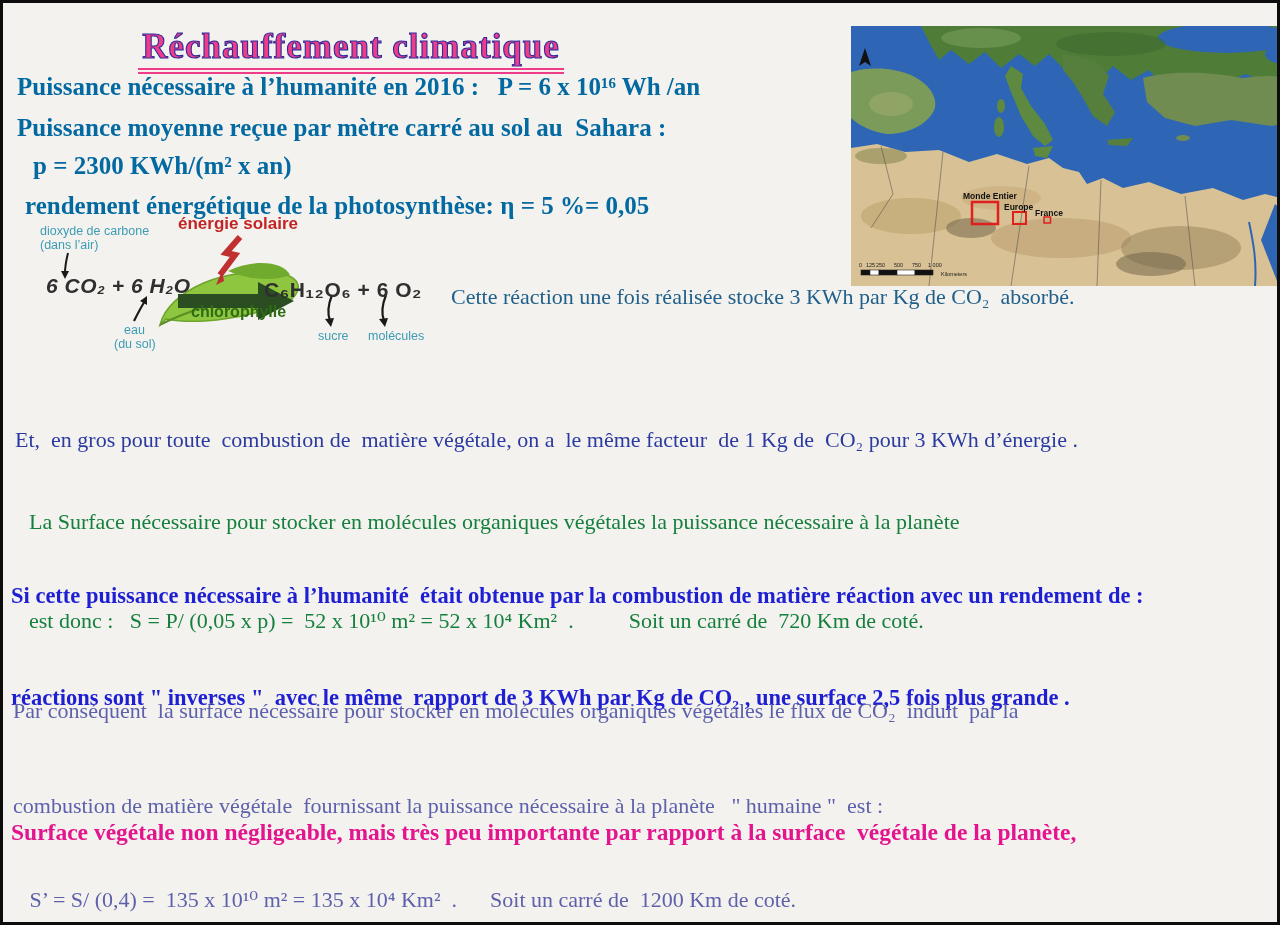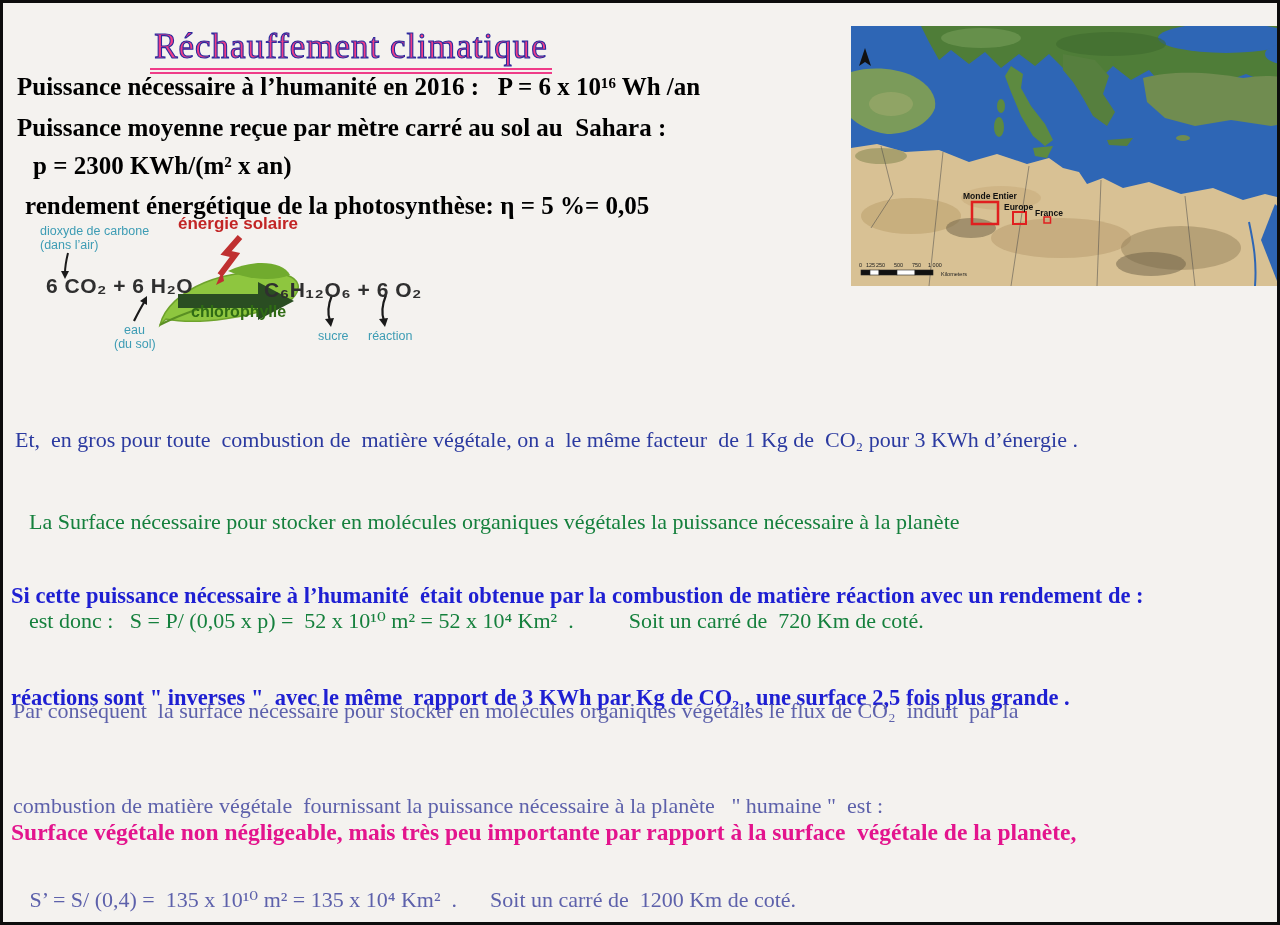--- a/index.html
+++ b/index.html
@@ -5,26 +5,26 @@
   html,body{margin:0;padding:0;background:#888;}
   .page{
     position:relative;width:1280px;height:925px;box-sizing:border-box;
     background:#f4f2ef;border:3px solid #0d0d0d;overflow:hidden;
     font-family:"Liberation Serif","DejaVu Serif",serif;
   }
   .abs{position:absolute;white-space:pre;}
   
   .title-wrap{left:50px;top:6px;width:580px;text-align:center;}
   .title{
-    display:inline-block;font-size:35px;font-weight:normal;letter-spacing:1px;
+    display:inline-block;font-size:35px;font-weight:bold;letter-spacing:1px;
     color:#ef3c88;-webkit-text-stroke:1.1px #2b2b9e;
     border-bottom:6px double #ef3c88;padding:0 4px 1px 4px;
   }
   
-  .intro{font-size:25px;font-weight:bold;color:#000000;text-align:center;}
+  .intro{font-size:25px;font-weight:bold;color:#0369a1;text-align:center;}
   .intro-1{left:14px;top:70px;}
   .intro-2{left:14px;top:111px;}
   .intro-3{left:30px;top:149px;}
   .intro-4{left:22px;top:189px;}
   
   .diagram{left:25px;top:216px;width:412px;height:140px;}
   .diagram .lbl{position:absolute;font-family:"Liberation Sans","DejaVu Sans",sans-serif;
     font-size:12.5px;color:#3d9cb4;line-height:13px;white-space:pre;}
   .diagram .energy{font-size:17px;font-weight:bold;color:#c22525;}
   .diagram .formula{font-size:21px;color:#2f2f2f;font-weight:bold;letter-spacing:.5px;}
@@ -88,27 +88,27 @@
       </g>
 
       <g stroke="#1a1a1a" stroke-width="2.2" fill="none">
         <path d="M358,76 C354,86 353,94 356,102"></path>
         <polygon points="357,108 351,100 360,99" fill="#1a1a1a" stroke="none"></polygon>
       </g>
     </svg>
     <div class="lbl" style="left:12px;top:6px;">dioxyde de carbone</div>
     <div class="lbl" style="left:12px;top:20px;">(dans l’air)</div>
     <div class="lbl energy" style="left:150px;top:-2px;">énergie solaire</div>
-    <div class="lbl formula" style="left:18px;top:60px;">6 CO₂ + 6 H₂O</div>
+    <div class="lbl formula" style="left:18px;top:60px;font-style:italic;">6 CO₂ + 6 H₂O</div>
     <div class="lbl formula" style="left:236px;top:64px;">C₆H₁₂O₆ + 6 O₂</div>
     <div class="lbl chloro" style="left:163px;top:86px;">chlorophylle</div>
     <div class="lbl" style="left:96px;top:105px;">eau</div>
     <div class="lbl" style="left:86px;top:119px;">(du sol)</div>
     <div class="lbl" style="left:290px;top:111px;">sucre</div>
-    <div class="lbl" style="left:340px;top:111px;">réaction</div>
+    <div class="lbl" style="left:340px;top:111px;">molécules</div>
   </div>
 
   <div class="abs map">
     <svg width="446" height="260" viewBox="0 0 446 260">
       <rect width="446" height="260" fill="#2e66b5"></rect>
 
       <path d="M70,0 H446 V52 L420,58 L395,48 L368,58 L340,50 L312,60 L298,44 L280,54 L262,40 L248,54 L232,36 L214,44 L198,28 L184,40 L168,28 L150,42 L134,26 L118,38 L100,24 L88,34 L78,16 Z" fill="#4f7d38"></path>
       <ellipse cx="375" cy="12" rx="68" ry="15" fill="#2e66b5"></ellipse>
       <ellipse cx="434" cy="28" rx="20" ry="10" fill="#2e66b5"></ellipse>
       <ellipse cx="130" cy="12" rx="40" ry="10" fill="#6b9550" opacity="0.8"></ellipse>
@@ -173,20 +173,21 @@
           <rect x="10" y="244" width="9" height="5" fill="#111"></rect>
           <rect x="19" y="244" width="9" height="5" fill="#fff"></rect>
           <rect x="28" y="244" width="18" height="5" fill="#111"></rect>
           <rect x="46" y="244" width="18" height="5" fill="#fff"></rect>
           <rect x="64" y="244" width="18" height="5" fill="#111"></rect>
         </g>
       </g>
     </svg>
   </div>
 
+  <div class="abs storage-note">Cette réaction une fois réalisée stocke 3 KWh par Kg de CO₂  absorbé.</div>
 
   <div class="abs para para-inverse">
     <div>Et,  en gros pour toute  combustion de  matière végétale, on a  le même facteur  de 1 Kg de  CO₂ pour 3 KWh d’énergie .</div>
   </div>
 
   <div class="abs para para-surface">
     <div>La Surface nécessaire pour stocker en molécules organiques végétales la puissance nécessaire à la planète</div>
     <div>est donc :   S = P/ (0,05 x p) =  52 x 10¹⁰ m² = 52 x 10⁴ Km²  .          Soit un carré de  720 Km de coté.</div>
   </div>
 

